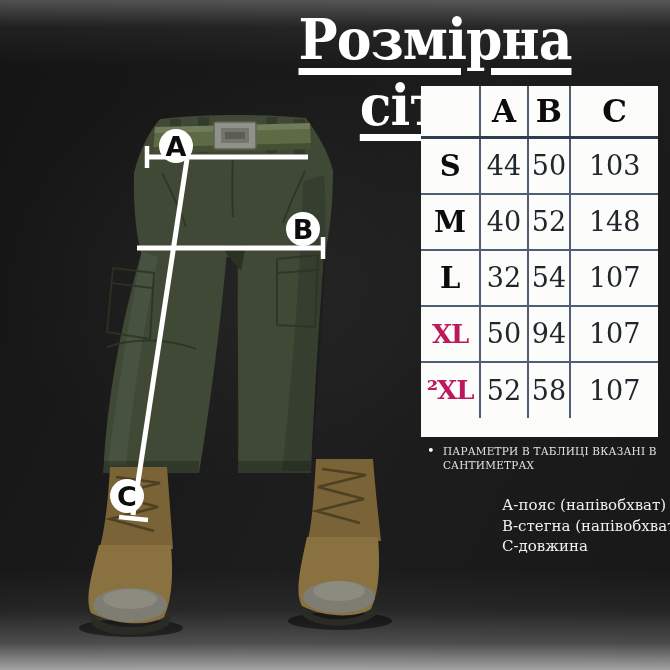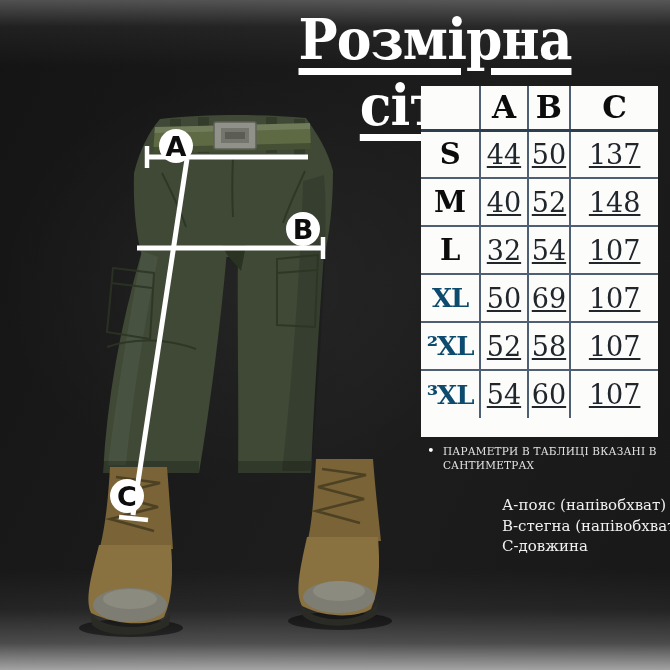--- a/index.html
+++ b/index.html
@@ -32,22 +32,22 @@
     table-layout:fixed;
   }
   table.size-table td,table.size-table th{
     border:2px solid #4e5f73;text-align:center;vertical-align:middle;padding:0;
   }
   table.size-table tr.hdr th{border-bottom:3px solid #2d3e50;}
   tr.hdr{height:44px;}
   tr.datarow{height:48px;}
   .col-letter{font:700 31px "DejaVu Serif",serif;color:#0c0c0c;}
   .size-label{font:700 29px "DejaVu Serif",serif;color:#0c0c0c;}
-  .size-label-x{font:700 26px "DejaVu Serif",serif;color:#0c4a6e;letter-spacing:-1px;}
-  .num{font:400 27px "DejaVu Serif",serif;color:#20262c;text-decoration:underline;}
+  .size-label-x{font:700 26px "DejaVu Serif",serif;color:#be185d;letter-spacing:-1px;}
+  .num{font:400 27px "DejaVu Serif",serif;color:#20262c;}
   .note{
     position:absolute;left:427px;top:445px;width:240px;
     display:flex;align-items:flex-start;gap:8px;
     color:#e3e3e3;font:400 10.5px/1.3 "DejaVu Serif",serif;letter-spacing:.2px;
   }
   .note .dot{font-size:13px;line-height:12px;color:#fff;}
   .legend{position:absolute;left:502px;top:495px;color:#f0f0f0;
     font:400 15px/20.5px "DejaVu Serif",serif;}
   .legend div{white-space:nowrap;}
 </style>
@@ -153,50 +153,44 @@
           <tr class="hdr">
         <th></th>
         <th class="col-letter">A</th>
         <th class="col-letter">B</th>
         <th class="col-letter">C</th>
       </tr>
       <tr class="datarow">
         <td class="size-label">S</td>
         <td class="num">44</td>
         <td class="num">50</td>
-        <td class="num">137</td>
+        <td class="num">103</td>
       </tr>
       <tr class="datarow">
         <td class="size-label">M</td>
         <td class="num">40</td>
         <td class="num">52</td>
         <td class="num">148</td>
       </tr>
       <tr class="datarow">
         <td class="size-label">L</td>
         <td class="num">32</td>
         <td class="num">54</td>
         <td class="num">107</td>
       </tr>
       <tr class="datarow">
         <td class="size-label-x">XL</td>
         <td class="num">50</td>
-        <td class="num">69</td>
+        <td class="num">94</td>
         <td class="num">107</td>
       </tr>
       <tr class="datarow">
         <td class="size-label-x">²XL</td>
         <td class="num">52</td>
         <td class="num">58</td>
-        <td class="num">107</td>
-      </tr>
-      <tr class="datarow">
-        <td class="size-label-x">³XL</td>
-        <td class="num">54</td>
-        <td class="num">60</td>
         <td class="num">107</td>
       </tr>
     </tbody>
       </table>
   </div>
 
   <div class="note">
     <span class="dot">•</span>
     <span>ПАРАМЕТРИ В ТАБЛИЦІ ВКАЗАНІ В САНТИМЕТРАХ</span>
   </div>

